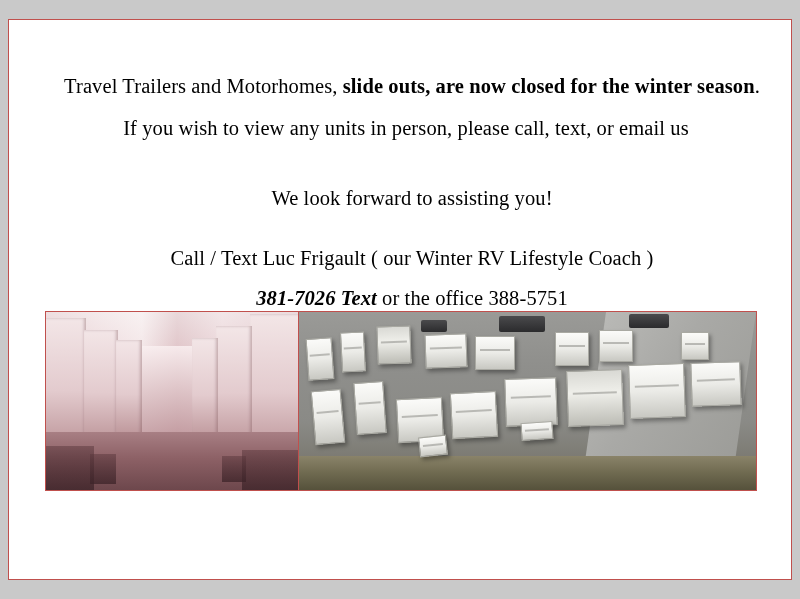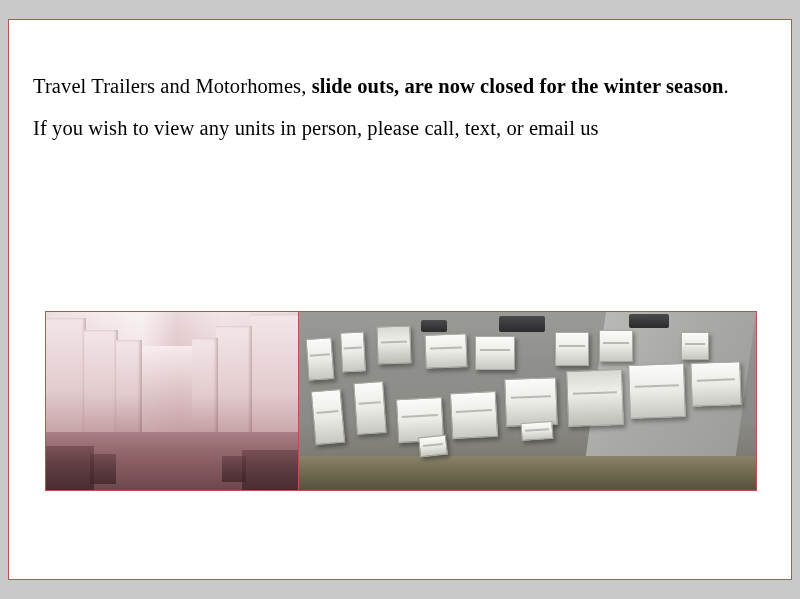--- a/index.html
+++ b/index.html
@@ -24,21 +24,21 @@
     box-sizing: border-box;
   }
   .content {
     position: absolute;
     left: 0;
     top: 0;
     width: 100%;
     height: 100%;
   }
   .line {
-    text-align: left;
+    text-align: center;
     color: #000000;
     font-size: 20.5px;
     line-height: 1.0;
     letter-spacing: 0.1px;
     padding-left: 24px;
   }
   .l1 { position: absolute; left: 0; right: 0; top: 56px; }
   .l2 { position: absolute; left: 0; right: 12px; top: 98px; }
   .l3 { position: absolute; left: 0; right: 0; top: 133px; }
   .l4 { position: absolute; left: 0; right: 0; top: 168px; }
@@ -141,22 +141,25 @@
 <body>
 
 <div class="page">
   <div class="content">
 
     <div class="line l1"><span>Travel Trailers and Motorhomes, </span><span class="b">slide outs, are now closed for the winter season</span><span>.</span></div>
 
     <div class="line l2">If you wish to view any units in person, please call, text, or email us</div>
 
 
-
-
+    <div class="line l4">We look forward to assisting you!</div>
+
+    <div class="line l5">Call / Text Luc Frigault ( our Winter RV Lifestyle Coach )</div>
+
+    <div class="line l6"><span class="bi">381-7026 Text</span><span> or the office 388-5751</span></div>
 
     <div class="photo-row">
 
       <div class="photo photo-left">
         <div class="pl-bg"></div>
         <div class="pl-aisle"></div>
         <div class="pl-rv" style="left:-6px; top:6px; width:46px; bottom:40px;"></div>
         <div class="pl-rv" style="left:38px; top:18px; width:34px; bottom:46px;"></div>
         <div class="pl-rv" style="left:70px; top:28px; width:26px; bottom:52px;"></div>
         <div class="pl-rv" style="right:-6px; top:2px; width:54px; bottom:34px;"></div>

